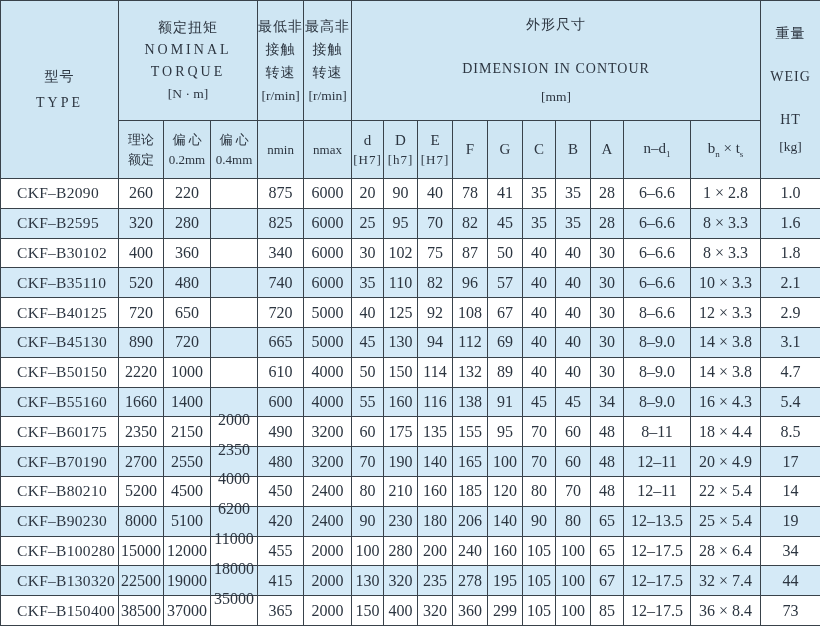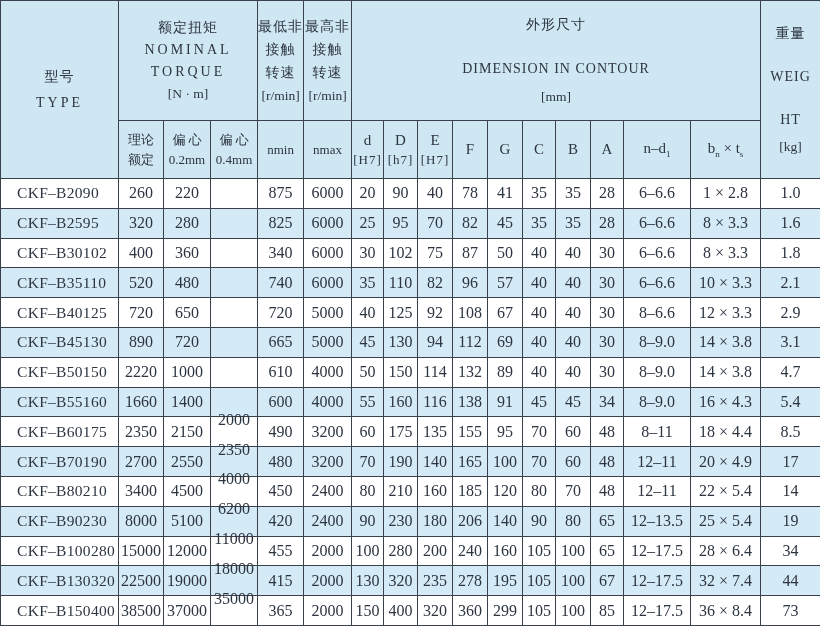--- a/index.html
+++ b/index.html
@@ -321,21 +321,21 @@
     <td><span>100</span></td>
     <td><span>70</span></td>
     <td><span>60</span></td>
     <td><span>48</span></td>
     <td><span>12–11</span></td>
     <td><span>20 × 4.9</span></td>
     <td><span>17</span></td>
   </tr>
       <tr>
     <td class="model-cell"><span>CKF–B80210</span></td>
-    <td><span>3400</span></td>
+    <td><span>5200</span></td>
     <td><span>4500</span></td>
     <td><span class="shift-up">4000</span></td>
     <td><span>450</span></td>
     <td><span>2400</span></td>
     <td><span>80</span></td>
     <td><span>210</span></td>
     <td><span>160</span></td>
     <td><span>185</span></td>
     <td><span>120</span></td>
     <td><span>80</span></td>

